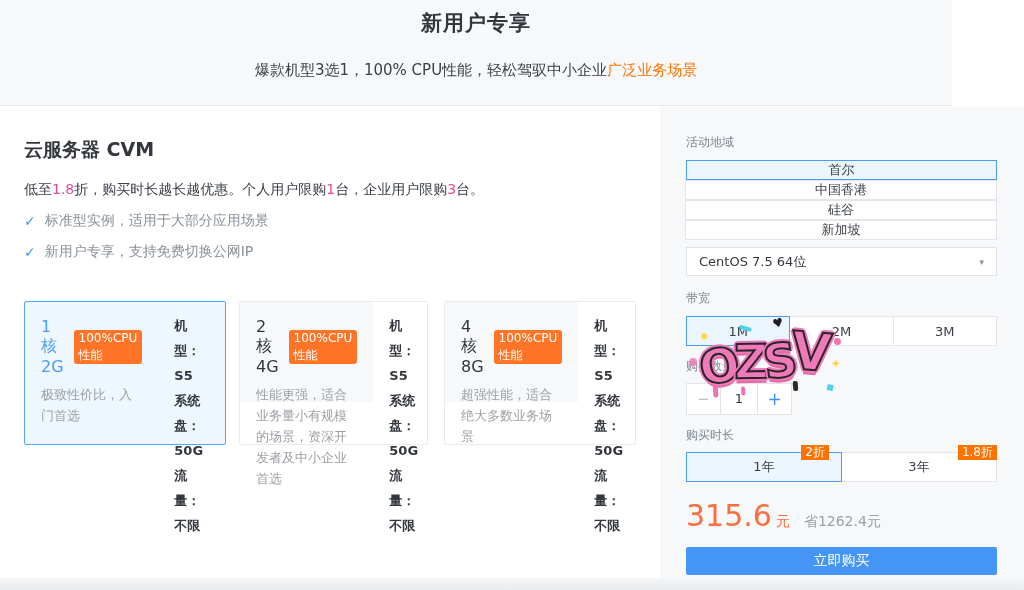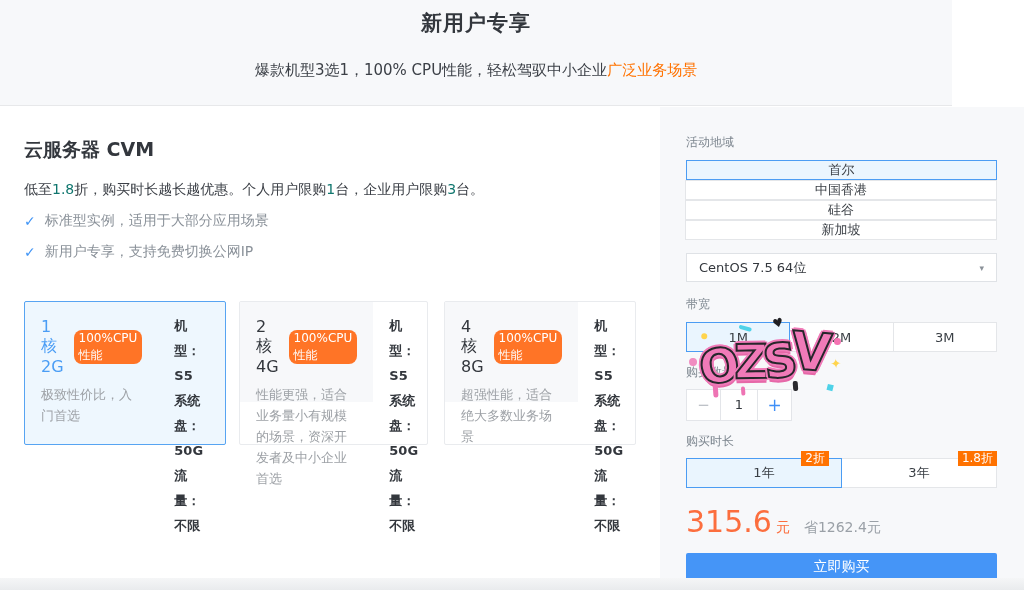--- a/index.html
+++ b/index.html
@@ -11,58 +11,58 @@
   .hero { position:absolute; left:0; top:0; width:952px; height:106px;
           background:#f7f8fa; border-bottom:1px solid #e7e8ea; text-align:center; }
   .hero-title { padding-top:9px; font-size:21px; font-weight:bold; color:#33373d; letter-spacing:1px; }
   .hero-sub { margin-top:24px; font-size:15px; color:#3c4047; }
   .hero-sub .hl { color:#ff7200; }
 
   
   .panel { position:absolute; left:0; top:107px; width:660px; height:471px; background:#fff; padding:30px 24px 0 24px; }
   .panel-title { font-size:19px; font-weight:600; color:#33373d; }
   .panel-desc { margin-top:18px; font-size:14px; color:#3c4047; }
-  .panel-desc .hl { color:#0f766e; }
+  .panel-desc .hl { color:#ec4899; }
   .feature { display:flex; align-items:center; margin-top:13px; font-size:14px; color:#8a9199; }
   .feature:first-of-type { margin-top:16px; }
   .check { color:#4396f6; font-weight:bold; font-size:14px; margin-right:9px; }
 
   
   .cards { display:flex; margin-top:20px; }
   .card { position:relative; height:144px; border:1px solid #e9ebee; border-radius:2px;
           background:#fff; display:flex; cursor:pointer;margin-top:20px; }
   .card-1 { width:203px; margin-right:13px; }
   .card-2 { width:189px; margin-right:16px; }
   .card-3 { width:192px; }
   .card-top { height:100px; padding:15px 16px 0 16px; background:#f7f8fa; }
   .card-bottom { padding:11px 16px 0 16px; }
   .card.selected { background:#eef7fe; border-color:#57a4f2; }
   .card.selected .card-top { background:transparent; }
   .card-title-row { display:flex; align-items:center; }
   .card-title { font-size:16px; color:#33373d; }
   .card.selected .card-title { color:#4a9df5; }
   .card-badge { margin-left:10px; background:#ff7426; color:#fff; font-size:12px;
-                line-height:17px; padding:0 5px; border-radius:8px; }
+                line-height:17px; padding:0 5px; border-radius:3px; }
   .card-desc { margin-top:8px; font-size:13px; color:#9da1a6; line-height:21px; }
   .spec { font-size:13px; color:#33373d; font-weight:600; line-height:25px; }
 
   
   .sidebar { position:absolute; left:660px; top:107px; width:364px; height:471px;
              background:#f7f8fa; padding:27px 27px 0 26px; }
   .side-label { font-size:12px; color:#7d868f; }
   .region-tabs { display:flex; height:31px; margin-top:9px;flex-direction:column; }
   .tab { position:relative; background:#fff; border:1px solid #e4e6e9; margin-left:-1px;
          display:flex; align-items:center; justify-content:center; font-size:13px; color:#3a3f45; cursor:pointer; }
   .tab:first-child { margin-left:0; }
   .tab.selected { border-color:#4b9cf3; background:#eaf5fe; z-index:2; }
   .rw1{flex:57 0 0;} .rw2{flex:113 0 0;} .rw3{flex:58 0 0;} .rw4{flex:83 0 0;}
   .zone-btn { margin-top:13px; height:29px; border:1px solid #4b9cf3; background:#eaf5fe;
               display:flex; align-items:center; justify-content:center; font-size:13px; color:#35393f; cursor:pointer; }
   .gap1 { margin-top:15px; }
-  .select { margin-top:20px; height:29px; background:#fff; border:1px solid #dfe2e6;
+  .select { margin-top:14px; height:29px; background:#fff; border:1px solid #dfe2e6;
             display:flex; align-items:center; justify-content:space-between; padding:0 12px;
             font-size:13px; color:#33373d; cursor:pointer; }
   .caret { color:#8b9299; font-size:9px; }
   .gap2 { margin-top:14px; }
   .bw-tabs { display:flex; height:30px; margin-top:9px; }
   .bw-tabs .tab { flex:1 0 0; }
   .gap3 { margin-top:12px; }
   .stepper { display:flex; height:32px; margin-top:8px; width:107px; }
   .step-btn { width:35px; background:#fff; border:1px solid #e3e5e9; display:flex;
               align-items:center; justify-content:center; cursor:pointer; }

